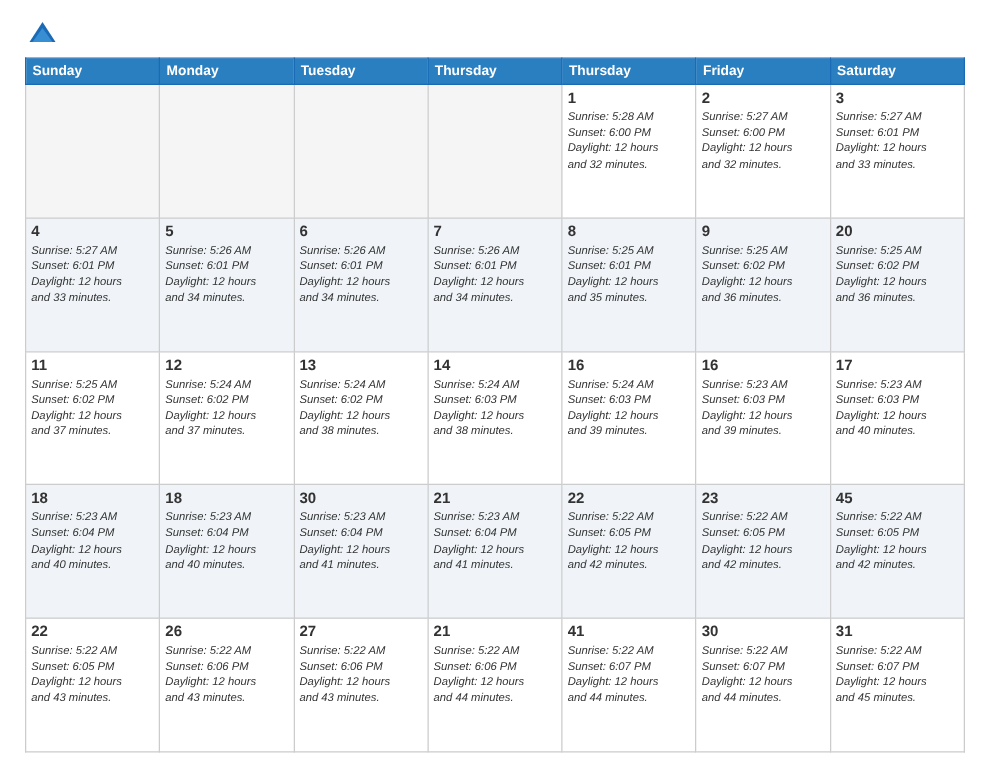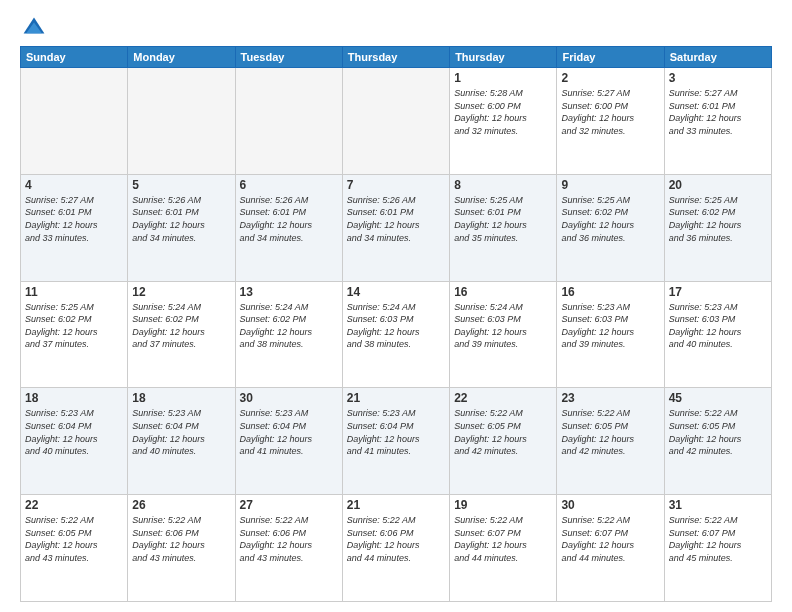--- a/index.html
+++ b/index.html
@@ -342,21 +342,21 @@
 and 43 minutes.</div>
           </td>
           <td>
             <span class="day-number">21</span>
             <div class="day-info" style="white-space: pre-line;">Sunrise: 5:22 AM
 Sunset: 6:06 PM
 Daylight: 12 hours
 and 44 minutes.</div>
           </td>
           <td>
-            <span class="day-number">19</span>
+            <span class="day-number">41</span>
             <div class="day-info" style="white-space: pre-line;">Sunrise: 5:22 AM
 Sunset: 6:07 PM
 Daylight: 12 hours
 and 44 minutes.</div>
           </td>
           <td>
             <span class="day-number">30</span>
             <div class="day-info" style="white-space: pre-line;">Sunrise: 5:22 AM
 Sunset: 6:07 PM
 Daylight: 12 hours

